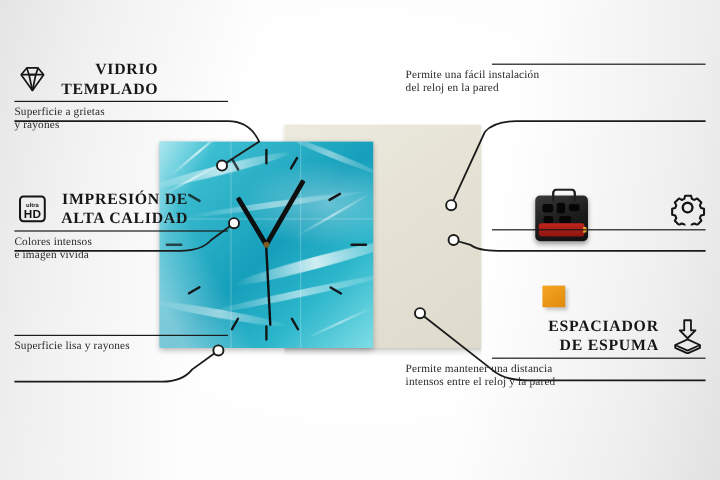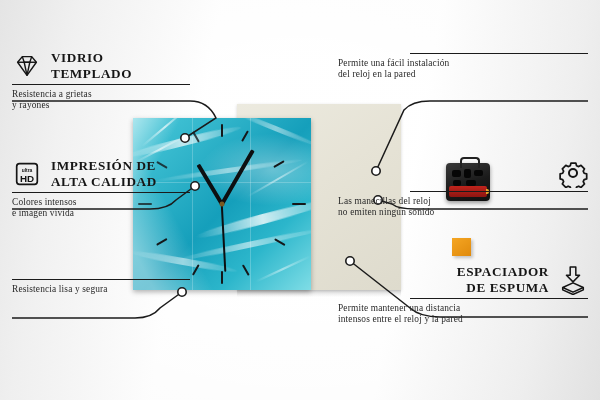--- a/index.html
+++ b/index.html
@@ -21,21 +21,21 @@
   
   .feat{position:absolute;width:250px;}
   .feat .head{display:flex;align-items:center;gap:9px;}
   .feat.right .head{flex-direction:row-reverse;}
   .ttl{
     font-family:"Liberation Serif",serif;
     font-weight:bold;font-size:13.2px;line-height:15.5px;
     letter-spacing:.6px;color:#161616;text-transform:uppercase;
     white-space:pre-line;
   }
-  .feat.left .ttl{text-align:left;}
+  .feat.left .ttl{text-align:right;}
   .feat.right .ttl{text-align:right;}
   .rule{height:0;border-top:1.1px solid #1b1b1b;margin-top:3px;}
   .desc{
     font-family:"Liberation Serif",serif;
     font-size:9.4px;line-height:11.6px;color:#2a2a2a;
     margin-top:3.5px;white-space:pre-line;letter-spacing:.15px;
   }
   .feat.right .desc{text-align:left;}
   .ico{width:30px;height:30px;flex:0 0 30px;display:block;}
 
@@ -181,64 +181,62 @@
           <path d="M6 12 H26"></path>
             <path d="M11 6 L13 12 L16 26"></path>
             <path d="M21 6 L19 12 L16 26"></path>
           <path d="M13 12 H19"></path>
         </g>
       </svg>
       <div class="ttl">VIDRIO
 TEMPLADO</div>
     </div>
     <div class="rule"></div>
-    <div class="desc">Resistencia a grietas
+    <div class="desc">Superficie a grietas
 y rayones</div>
   </div>
 
   <div class="feat left" id="f-impresion">
     <div class="head">
       <svg class="ico" viewBox="0 0 32 32">
         <rect x="5" y="5" width="22" height="22" rx="3" fill="none" stroke="#151515" stroke-width="1.8"></rect>
         <text x="16" y="14" font-family="Liberation Sans, sans-serif" font-size="5.2" font-weight="bold" text-anchor="middle" fill="#151515">ultra</text>
         <text x="16" y="24" font-family="Liberation Sans, sans-serif" font-size="10.5" font-weight="bold" text-anchor="middle" fill="#151515">HD</text>
       </svg>
       <div class="ttl">IMPRESIÓN DE
 ALTA CALIDAD</div>
     </div>
     <div class="rule"></div>
     <div class="desc">Colores intensos
 e imagen vívida</div>
   </div>
 
   <div class="feat left" id="f-bordes">
     <div class="rule"></div>
-    <div class="desc">Resistencia lisa y segura</div>
+    <div class="desc">Superficie lisa y rayones</div>
   </div>
 
   <div class="feat right" id="f-asidero">
     <div class="rule"></div>
     <div class="desc">Permite una fácil instalación
 del reloj en la pared</div>
   </div>
 
   <div class="feat right" id="f-mecanismo">
     <div class="head">
       <svg class="ico" viewBox="0 0 32 32">
         <g fill="none" stroke="#151515" stroke-width="2.1" stroke-linejoin="round">
           <path d="M13 4 h6 l.8 3.1 2.6 1.1 2.8-1.5 4.2 4.2 -1.5 2.8 1.1 2.6 3.1 .8 v6 l-3.1 .8 -1.1 2.6 1.5 2.8
                    -4.2 4.2 -2.8-1.5 -2.6 1.1 -.8 3.1 h-6 l-.8-3.1 -2.6-1.1 -2.8 1.5 -4.2-4.2 1.5-2.8 -1.1-2.6
                    -3.1-.8 v-6 l3.1-.8 1.1-2.6 -1.5-2.8 4.2-4.2 2.8 1.5 2.6-1.1 z" transform="translate(.6 .2) scale(.88) translate(2 2)"></path>
           <circle cx="16" cy="16" r="4.3"></circle>
         </g>
       </svg>
     </div>
     <div class="rule"></div>
-    <div class="desc">Las manecillas del reloj
-no emiten ningún sonido</div>
   </div>
 
   <div class="feat right" id="f-espaciador">
     <div class="head">
       <svg class="ico" viewBox="0 0 32 32">
         <g fill="none" stroke="#151515" stroke-width="1.6" stroke-linejoin="round">
           <path d="M13 2 h6 v9 h4 l-7 7 -7-7 h4 z"></path>
           <path d="M16 19 L5 24 L16 29 L27 24 Z"></path>
           <path d="M5 24 v2.5 L16 31.5 L27 26.5 V24"></path>
         </g>

